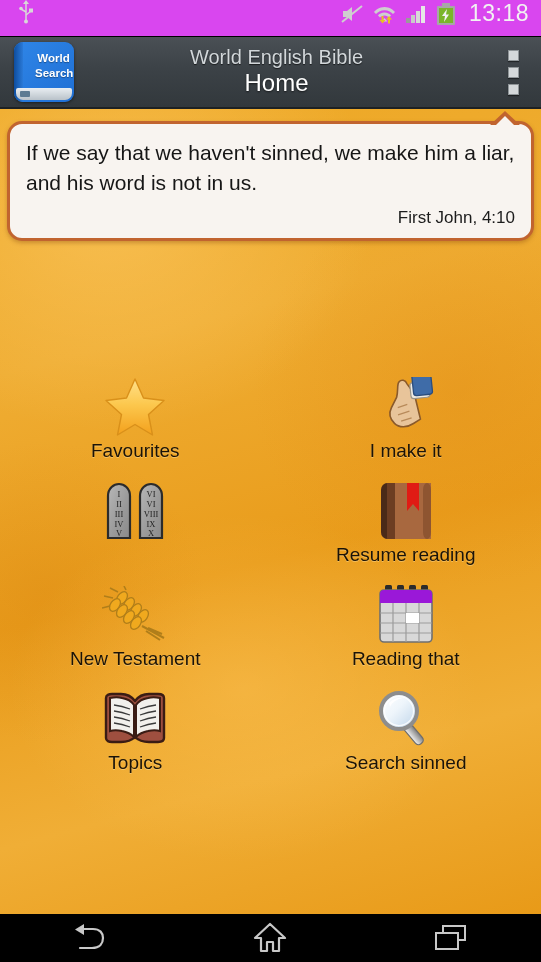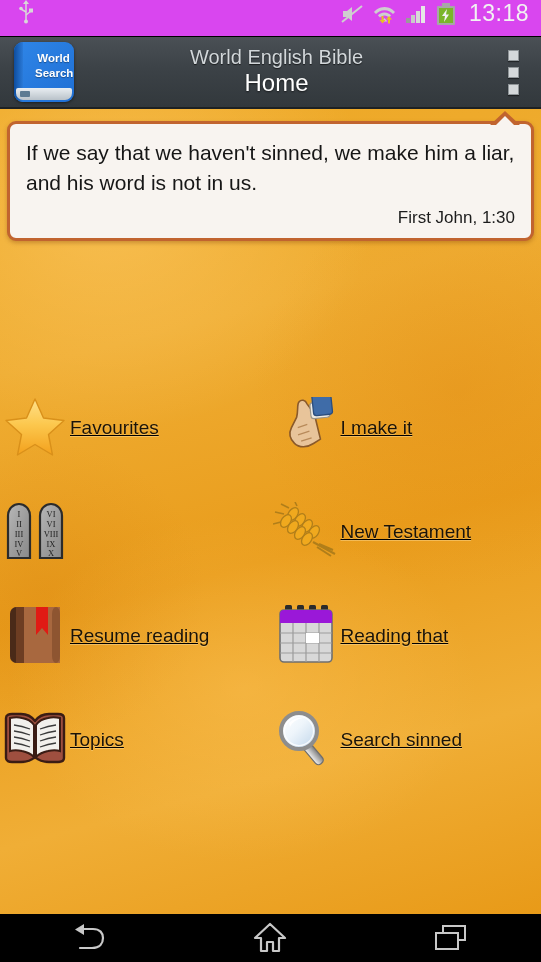--- a/index.html
+++ b/index.html
@@ -104,21 +104,21 @@
       linear-gradient(165deg, #eda723 0%, #efad33 28%, #e99c1b 55%, #f0ae36 78%, #e89a18 100%);
     overflow: hidden;
   }
 
   
   #verse-card {
     position: absolute; left: 7px; top: 12px;
     width: 527px; min-height: 108px;
     background: #f8f4f0;
     border: 3px solid #c1642f;
-    border-radius: 9px;
+    border-radius: 15px;
     box-shadow: 0 2px 4px rgba(120,60,10,.35);
     padding: 14px 16px 10px 16px;
   }
   #verse-tail {
     position: absolute; left: 490px; top: 2px;
     width: 0; height: 0;
     border-left: 15px solid transparent;
     border-right: 15px solid transparent;
     border-bottom: 14px solid #c1642f;
   }
@@ -140,23 +140,23 @@
   
   #menu-grid {
     position: absolute; top: 265px; left: 0;
     width: 541px;
     display: grid;
     grid-template-columns: 1fr 1fr;
     row-gap: 0px;
   }
   .tile {
     height: 104px;
-    display: flex; flex-direction: row;
+    display: flex; flex-direction: column;
     align-items: center; justify-content: flex-start;
-    cursor: pointer; padding-top: 2px; text-decoration: underline;
+    cursor: pointer; padding-top: 2px;
   }
   .tile-icon {
     height: 62px; width: 70px;
     display: flex; align-items: center; justify-content: center;
   }
   .tile-label {
     color: #1b1307; font-size: 19px; line-height: 22px;
     text-align: center; margin-top: 2px;
     text-shadow: 0 1px 0 rgba(255,225,160,.45);
   }
@@ -238,21 +238,21 @@
       <i></i>
       <i></i>
       <i></i>
     </div>
   </div>
 
   <div id="content">
 
     <div id="verse-card">
       <div id="verse-text">If we say that we haven't sinned, we make him a liar, and his word is not in us.</div>
-      <div id="verse-ref">First John, 1:30</div>
+      <div id="verse-ref">First John, 4:10</div>
     </div>
     <div id="verse-tail"></div>
     <div id="verse-tail-inner"></div>
 
     <div id="menu-grid">
 
       <div class="tile">
         <div class="tile-icon">
           <svg width="64" height="62" viewBox="0 0 64 62">
             <defs>
@@ -305,52 +305,52 @@
                 <text x="47" y="35">VIII</text>
               <text x="47" y="45">IX</text>
                 <text x="47" y="54">X</text>
             </g>
           </svg>
         </div>
       </div>
 
       <div class="tile">
         <div class="tile-icon">
+          <svg width="58" height="60" viewBox="0 0 58 60">
+            <rect x="4" y="2" width="50" height="56" rx="7" fill="#9b5f3a"></rect>
+            <rect x="4" y="2" width="13" height="56" rx="7" fill="#4a2a18"></rect>
+            <rect x="10" y="2" width="8" height="56" fill="#6d3d22"></rect>
+            <rect x="18" y="2" width="36" height="56" rx="0" fill="#a8683f"></rect>
+            <rect x="46" y="2" width="8" height="56" rx="7" fill="#8e5531"></rect>
+            <path d="M30 2 h12 v28 l-6 -7 l-6 7 z" fill="#e01b14"></path>
+          </svg>
+        </div>
+        <div class="tile-label">Resume reading</div>
+      </div>
+
+      <div class="tile">
+        <div class="tile-icon">
           <svg width="66" height="58" viewBox="0 0 66 58">
             <g stroke="#b07e1a" stroke-width="1.3" fill="#f0a91e">
               <path d="M40 40 L62 52 M46 42 L60 48 M44 45 L58 54" stroke-width="2" fill="none"></path>
               <g>
                 <ellipse cx="20" cy="12" rx="4.5" ry="7" transform="rotate(35 20 12)"></ellipse>
                 <ellipse cx="27" cy="18" rx="4.5" ry="7" transform="rotate(35 27 18)"></ellipse>
                 <ellipse cx="34" cy="24" rx="4.5" ry="7" transform="rotate(35 34 24)"></ellipse>
                 <ellipse cx="41" cy="30" rx="4.5" ry="7" transform="rotate(35 41 30)"></ellipse>
                 <ellipse cx="13" cy="19" rx="4.5" ry="7" transform="rotate(35 13 19)"></ellipse>
                 <ellipse cx="20" cy="25" rx="4.5" ry="7" transform="rotate(35 20 25)"></ellipse>
                 <ellipse cx="27" cy="31" rx="4.5" ry="7" transform="rotate(35 27 31)"></ellipse>
                 <ellipse cx="34" cy="37" rx="4.5" ry="7" transform="rotate(35 34 37)"></ellipse>
               </g>
               <path d="M16 6 L8 2 M24 4 L22 0 M11 12 L2 10 M8 20 L0 22" stroke-width="1.6" fill="none"></path>
             </g>
           </svg>
         </div>
         <div class="tile-label">New Testament</div>
-      </div>
-
-      <div class="tile">
-        <div class="tile-icon">
-          <svg width="58" height="60" viewBox="0 0 58 60">
-            <rect x="4" y="2" width="50" height="56" rx="7" fill="#9b5f3a"></rect>
-            <rect x="4" y="2" width="13" height="56" rx="7" fill="#4a2a18"></rect>
-            <rect x="10" y="2" width="8" height="56" fill="#6d3d22"></rect>
-            <rect x="18" y="2" width="36" height="56" rx="0" fill="#a8683f"></rect>
-            <rect x="46" y="2" width="8" height="56" rx="7" fill="#8e5531"></rect>
-            <path d="M30 2 h12 v28 l-6 -7 l-6 7 z" fill="#e01b14"></path>
-          </svg>
-        </div>
-        <div class="tile-label">Resume reading</div>
       </div>
 
       <div class="tile">
         <div class="tile-icon">
           <svg width="60" height="60" viewBox="0 0 60 60">
             <g fill="#2b2b2b">
               <rect x="9" y="0" width="7" height="9" rx="1.5"></rect>
               <rect x="21" y="0" width="7" height="9" rx="1.5"></rect>
               <rect x="33" y="0" width="7" height="9" rx="1.5"></rect>
               <rect x="45" y="0" width="7" height="9" rx="1.5"></rect>

